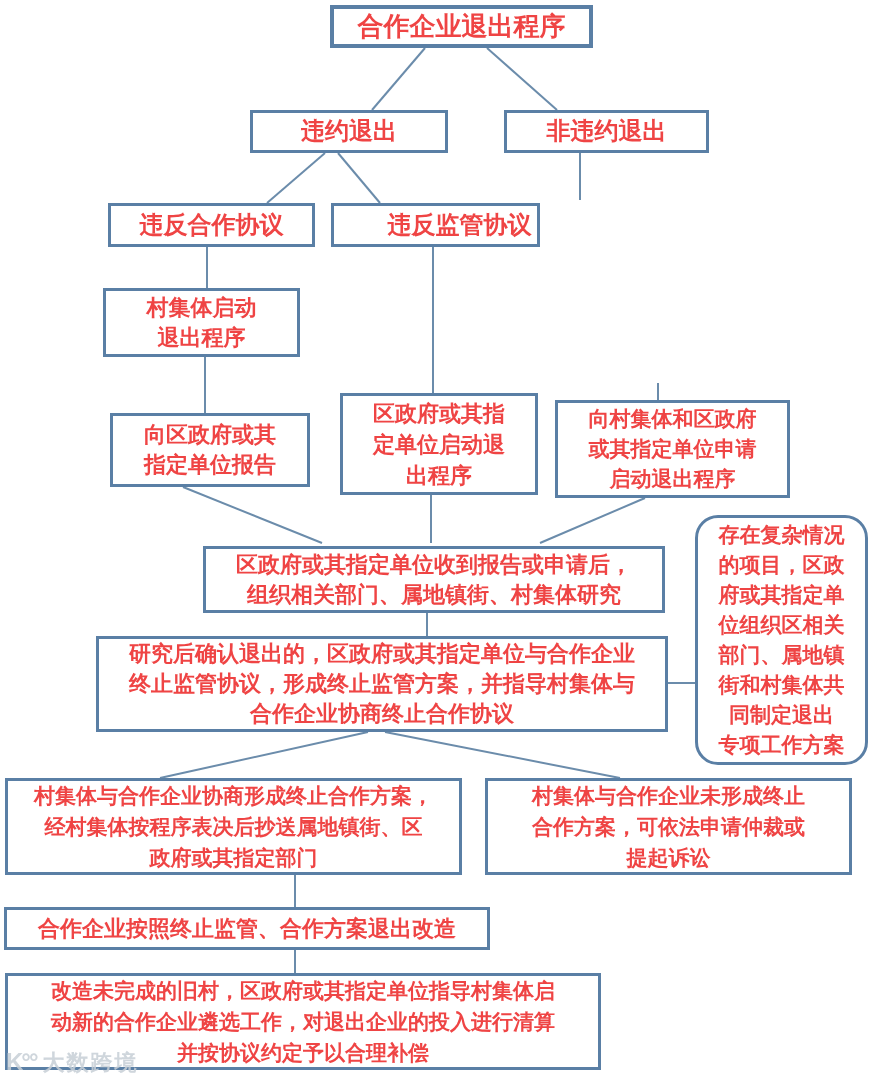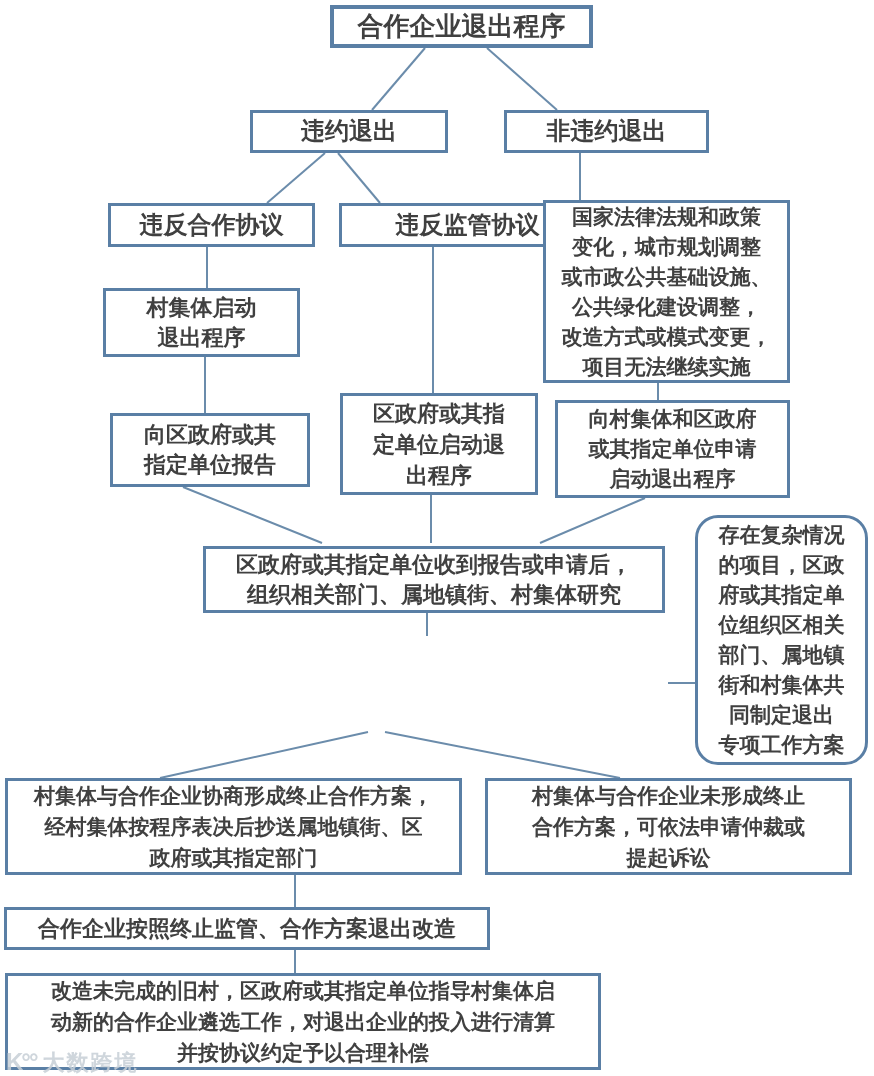--- a/index.html
+++ b/index.html
@@ -13,29 +13,29 @@
   #wires{position:absolute;left:0;top:0;width:874px;height:1076px;}
   .node{
     position:absolute;
     box-sizing:border-box;
     border:3px solid #5a7fa5;
     background:#ffffff;
     display:flex;align-items:center;justify-content:center;
     text-align:center;
     white-space:pre-line;
     font-weight:bold;
-    color:#404040;
+    color:#ef4444;
     line-height:1.35;
   }
   
   .n-root      {left:330px;top:5px;  width:263px;height:43px; font-size:26px;border-width:4px;}
   .n-breach    {left:250px;top:110px;width:198px;height:43px; font-size:24px;}
   .n-nonbreach {left:504px;top:110px;width:205px;height:43px; font-size:24px;}
   .n-vcoop     {left:108px;top:203px;width:207px;height:44px; font-size:24px;}
-  .n-vsup      {left:339px;top:203px;width:209px;height:44px; font-size:24px;padding-left:48px;}
+  .n-vsup      {left:331px;top:203px;width:209px;height:44px; font-size:24px;padding-left:48px;}
   .n-policy    {left:543px;top:200px;width:247px;height:183px;font-size:21px;line-height:30px;}
   .n-village   {left:103px;top:288px;width:197px;height:69px; font-size:22px;line-height:30px;}
   .n-report    {left:110px;top:413px;width:200px;height:74px; font-size:22px;line-height:30px;}
   .n-dstart    {left:340px;top:393px;width:198px;height:102px;font-size:22px;line-height:31px;}
   .n-apply     {left:555px;top:400px;width:235px;height:98px; font-size:21px;line-height:30px;}
   .n-receive   {left:203px;top:546px;width:462px;height:67px; font-size:22px;line-height:30px;}
   .n-confirm   {left:96px; top:636px;width:572px;height:96px; font-size:22px;line-height:30px;}
   .n-complex   {left:695px;top:515px;width:173px;height:250px;font-size:21px;line-height:30px;border-radius:23px;}
   .n-formed    {left:5px;  top:778px;width:457px;height:97px; font-size:21px;line-height:31px;}
   .n-notformed {left:485px;top:778px;width:367px;height:97px; font-size:21px;line-height:31px;}
@@ -77,38 +77,35 @@
       <line x1="295" y1="875" x2="295" y2="907"></line>
       <line x1="295" y1="950" x2="295" y2="973"></line>
     </g>
   </svg>
 
   <div class="node n-root">合作企业退出程序</div>
   <div class="node n-breach">违约退出</div>
   <div class="node n-nonbreach">非违约退出</div>
   <div class="node n-vcoop">违反合作协议</div>
   <div class="node n-vsup">违反监管协议</div>
-  <div class="node n-policy">国家法律法规和政策
-变化，城市规划调整
-或市政公共基础设施、
-公共绿化建设调整，
-改造方式或模式变更，
-项目无法继续实施</div>
   <div class="node n-village">村集体启动
 退出程序</div>
   <div class="node n-report">向区政府或其
 指定单位报告</div>
   <div class="node n-dstart">区政府或其指
 定单位启动退
 出程序</div>
   <div class="node n-apply">向村集体和区政府
 或其指定单位申请
 启动退出程序</div>
   <div class="node n-receive">区政府或其指定单位收到报告或申请后，
 组织相关部门、属地镇街、村集体研究</div>
+  <div class="node n-confirm">研究后确认退出的，区政府或其指定单位与合作企业
+终止监管协议，形成终止监管方案，并指导村集体与
+合作企业协商终止合作协议</div>
   <div class="node n-complex">存在复杂情况
 的项目，区政
 府或其指定单
 位组织区相关
 部门、属地镇
 街和村集体共
 同制定退出
 专项工作方案</div>
   <div class="node n-formed">村集体与合作企业协商形成终止合作方案，
 经村集体按程序表决后抄送属地镇街、区

